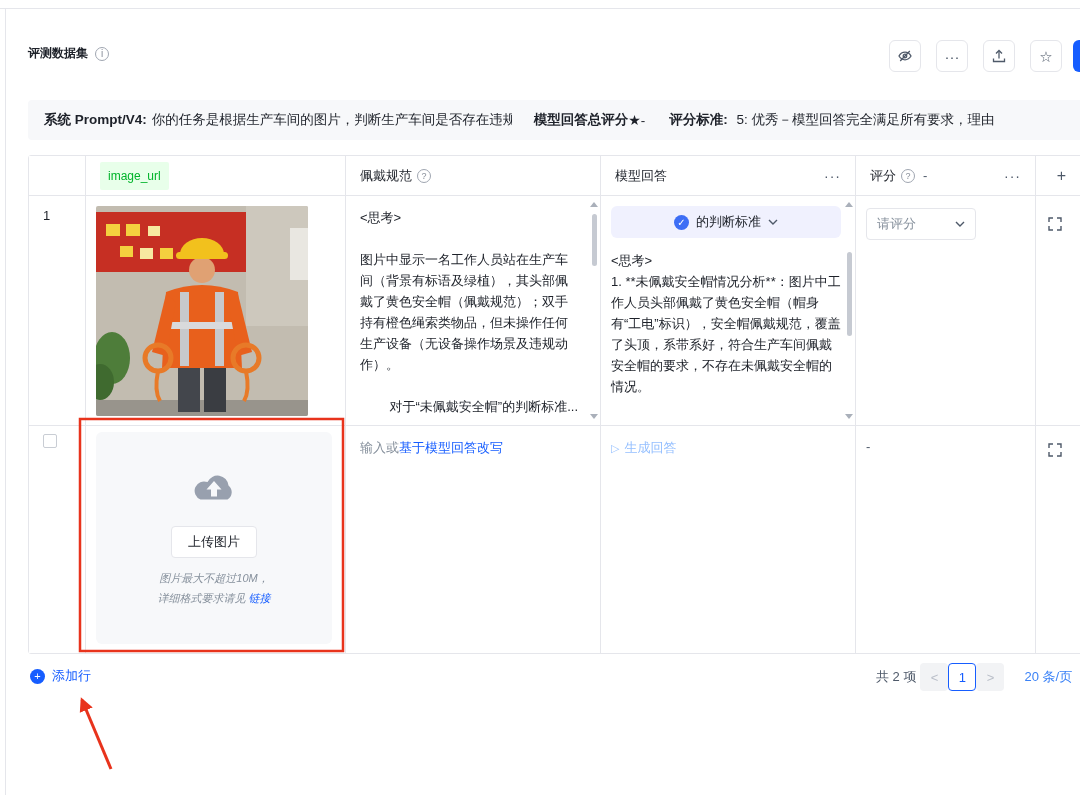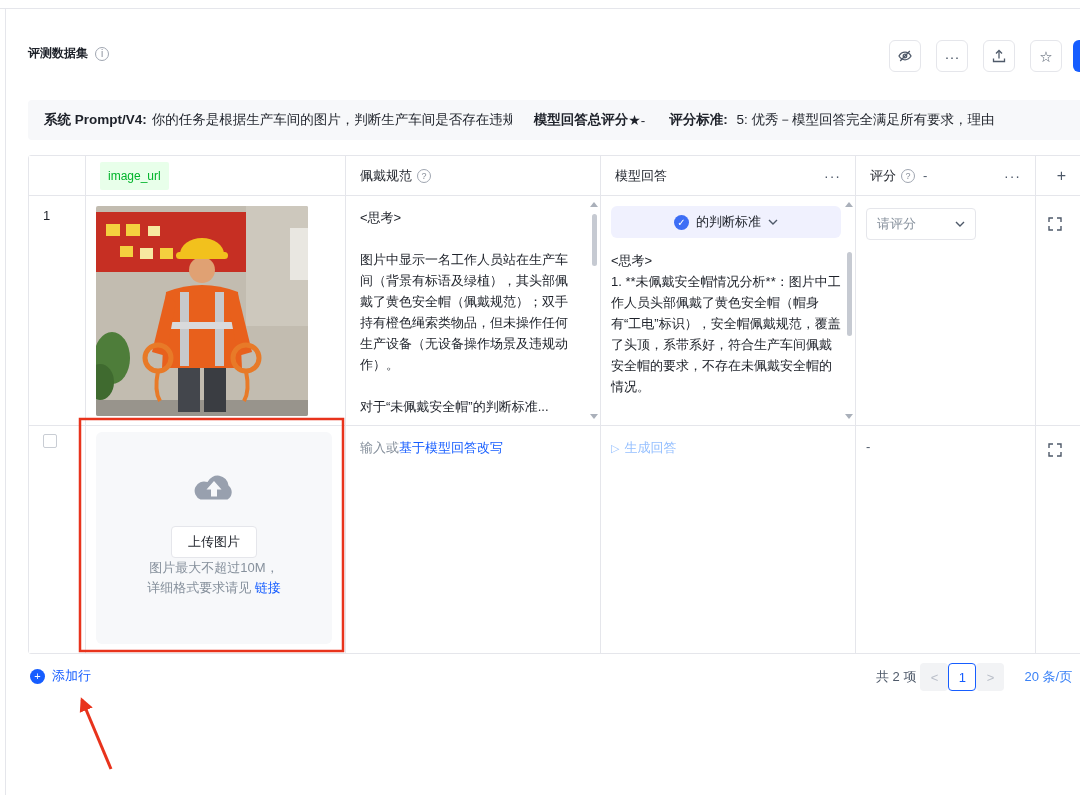--- a/index.html
+++ b/index.html
@@ -47,21 +47,21 @@
   .more-btn{color:#4e5969;font-size:14px;letter-spacing:1px;background:none;border:none;cursor:pointer;padding:0;}
   .avg-dash{margin-left:8px;color:#4e5969;font-weight:400;}
   .plus-col{font-size:16px;color:#4e5969;font-weight:400;}
 
   .idx-cell{padding:12px 0 0 14px;font-size:13px;color:#1d2129;}
   .img-cell{padding:10px;}
   .photo{display:block;border-radius:2px;}
 
   .text-cell{padding:11px 22px 0 14px;font-size:13px;line-height:21px;color:#1d2129;overflow-wrap:break-word;}
   .gap-below{margin-bottom:21px;}
-  .gap-above{margin-top:21px;}
+  .gap-above{margin-top:21px;text-align:right;}
 
   .model-cell{padding:10px 14px 0 10px;font-size:13px;line-height:21px;color:#1d2129;overflow-wrap:break-word;}
   .think-badge{height:32px;border-radius:6px;background:#f0f1fe;display:flex;align-items:center;justify-content:center;
                gap:7px;font-size:13px;color:#1d2129;margin-bottom:12px;cursor:pointer;border:none;width:100%;}
   .check-ic{width:15px;height:15px;border-radius:50%;background:#3d6ef5;color:#fff;font-size:10px;
             display:inline-flex;align-items:center;justify-content:center;}
   .chev{color:#4e5969;display:inline-flex;}
 
   .sb-thumb{position:absolute;right:3px;width:5px;border-radius:3px;background:#c6cad2;}
   .sb-up{position:absolute;right:2px;top:6px;width:0;height:0;border-left:4px solid transparent;border-right:4px solid transparent;border-bottom:5px solid #aab0ba;}
@@ -70,21 +70,21 @@
   .select{position:absolute;left:10px;top:12px;width:110px;height:32px;border:1px solid #e5e6eb;border-radius:4px;background:#fff;
           display:flex;align-items:center;justify-content:space-between;padding:0 10px;font-size:13px;color:#86909c;cursor:pointer;}
   .expand-btn{position:absolute;left:10px;top:20px;width:18px;height:18px;color:#4e5969;background:none;border:none;padding:0;cursor:pointer;}
 
   .checkbox{position:absolute;left:14px;top:8px;width:14px;height:14px;border:1px solid #c9cdd4;border-radius:2px;background:#fff;cursor:pointer;}
   .upload-box{position:absolute;left:10px;top:6px;width:236px;height:212px;background:#f7f8fa;border-radius:6px;
               display:flex;flex-direction:column;align-items:center;cursor:pointer;}
   .cloud{margin-top:38px;}
   .upload-btn{margin-top:22px;height:32px;padding:0 16px;border:1px solid #e5e6eb;border-radius:4px;background:#fff;
               font-size:13px;color:#1d2129;cursor:pointer;text-align:right;}
-  .upload-hint{font-size:13px;line-height:20px;color:#86909c;text-align:center;}
+  .upload-hint{margin-top:10px;font-size:11px;line-height:20px;color:#86909c;text-align:center;font-style:italic;}
   .link{color:#165dff;cursor:pointer;}
   .placeholder-cell{padding:13px 14px;font-size:13px;color:#86909c;}
   .gen-btn{margin:13px 0 0 10px;display:inline-flex;align-items:center;gap:5px;font-size:13px;color:#94bfff;
            background:none;border:none;padding:0;cursor:default;}
   .gen-play{font-size:11px;}
   .dash-cell{padding:13px 10px;font-size:13px;color:#4e5969;}
 
   
   .add-row{position:absolute;left:30px;top:667px;display:flex;align-items:center;gap:7px;font-size:13px;color:#165dff;
            background:none;border:none;cursor:pointer;}

